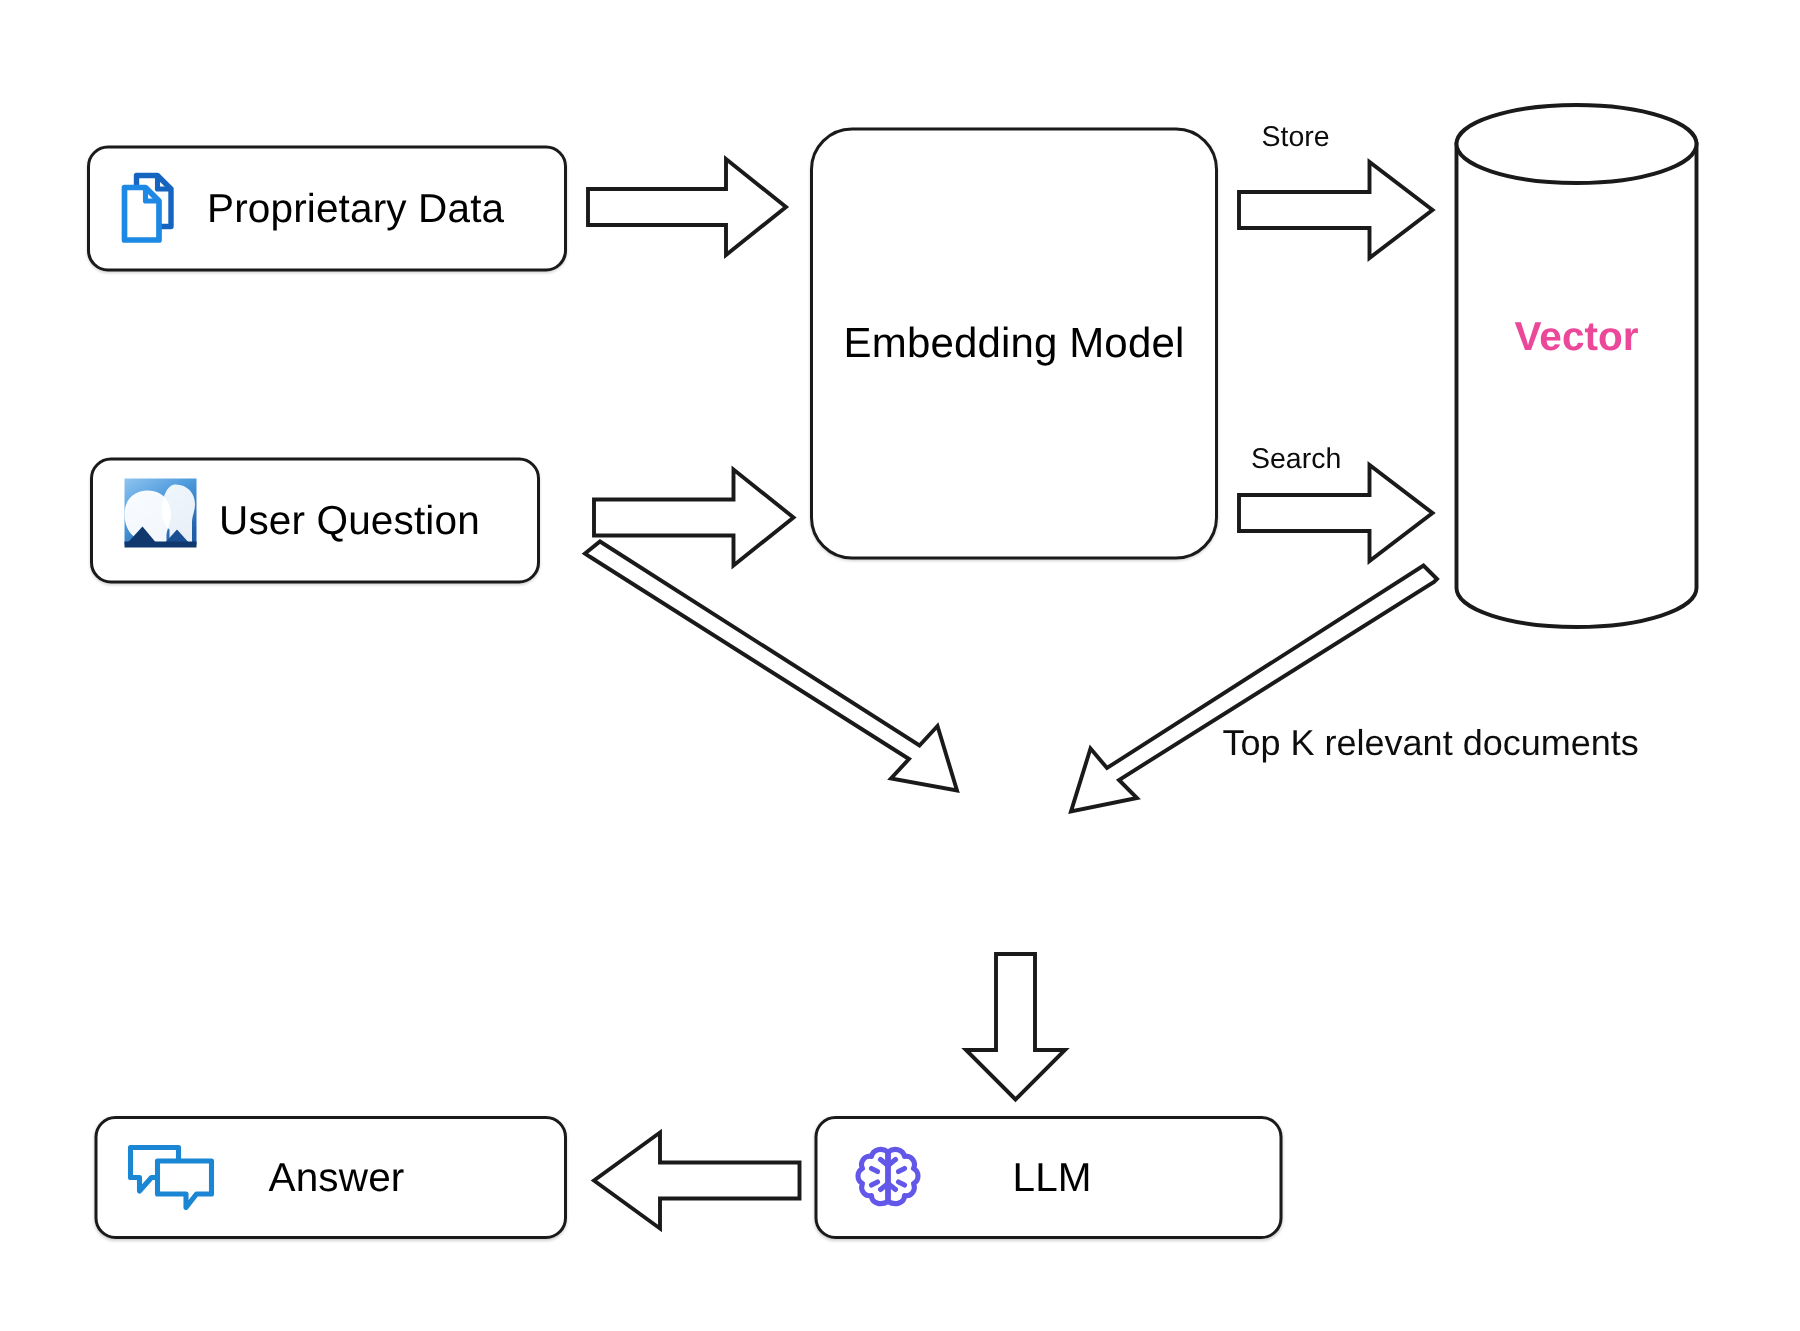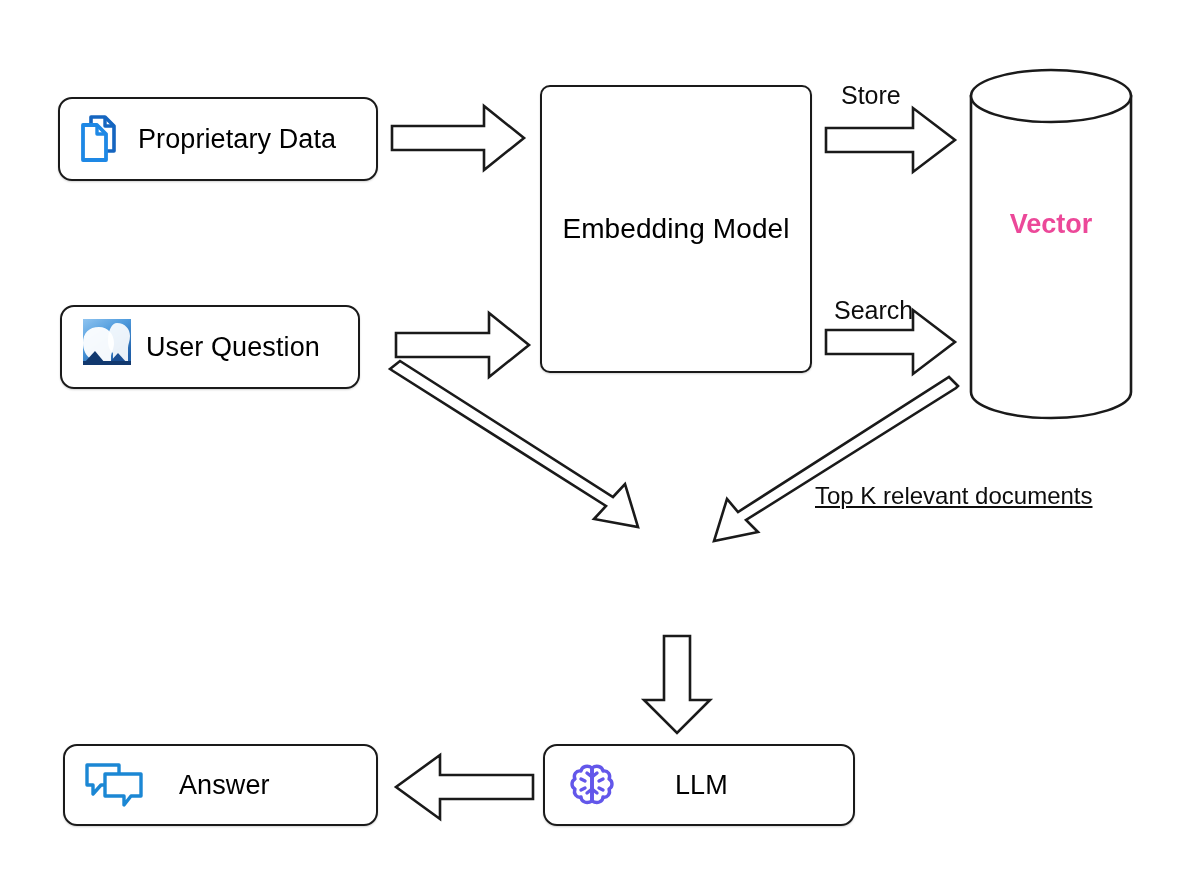--- a/index.html
+++ b/index.html
@@ -63,21 +63,21 @@
     left: 60px; top: 305px; width: 300px; height: 84px;
     padding-left: 10px;
     border-radius: 14px;
   }
   #box-user-question .icon-slot { width: 70px; height: 70px; }
   #box-user-question .node-label { margin-left: 4px; }
 
   
   #box-embedding-model {
     left: 540px; top: 85px; width: 272px; height: 288px;
-    border-radius: 10px;
+    border-radius: 28px;
     justify-content: center;
   }
   #box-embedding-model .node-label { font-size: 28px; }
 
   
   #box-llm {
     left: 543px; top: 744px; width: 312px; height: 82px;
     padding-left: 20px;
   }
   #box-llm .icon-slot { width: 54px; height: 54px; }
@@ -119,27 +119,27 @@
     text-align: center;
     font-size: 27px;
     line-height: 1.34;
     color: #ec4899;
     font-weight: bold;
   }
 
   
   .edge-label {
     position: absolute;
-    font-size: 25px;
+    font-size: 19px;
     color: #0d0d0d;
     white-space: nowrap;
   }
   #label-store  { left: 841px; top: 81px; }
   #label-search { left: 834px; top: 296px; }
-  #label-topk   { left: 815px; top: 482px; font-size: 24px; text-decoration: underline; }
+  #label-topk   { left: 815px; top: 482px; font-size: 24px; }
 </style>
 </head>
 <body>
 
 <div id="canvas">
 
   <svg class="layer" viewBox="0 0 1200 887">
     <g fill="#ffffff" stroke="#1a1a1a" stroke-width="2.6" stroke-linejoin="miter">
 
       <polygon points="392,126 484,126 484,106 524,138 484,170 484,150 392,150"></polygon>

